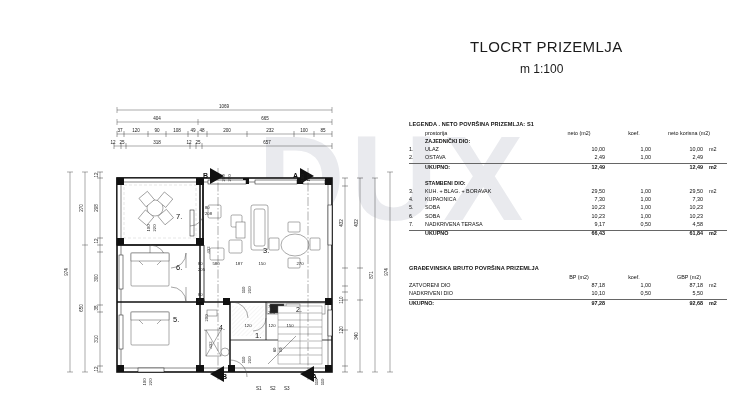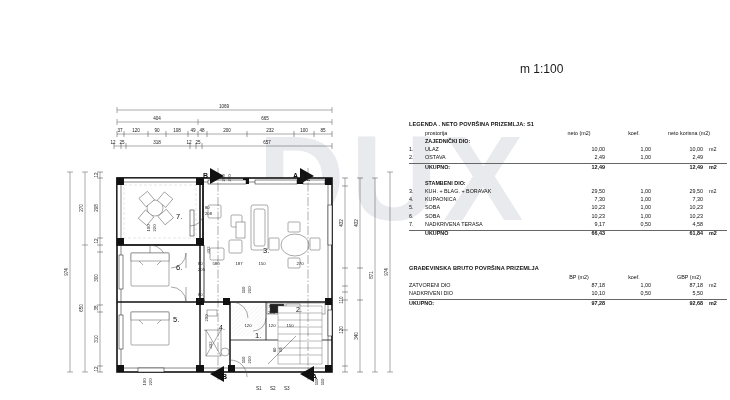--- a/index.html
+++ b/index.html
@@ -36,20 +36,21 @@
   
   #plan{position:absolute;left:0;top:0;}
 </style>
 </head>
 <body>
 
 <div id="root">
 
   <div class="wm wm-dux">DUX</div>
 
+  <div class="title">TLOCRT PRIZEMLJA</div>
   <div class="subtitle">m 1:100</div>
 
   <svg id="plan" width="730" height="400">
     <defs>
       <pattern id="hatchD" width="3" height="3" patternTransform="rotate(45)" patternUnits="userSpaceOnUse">
         <line x1="0" y1="0" x2="0" y2="3" stroke="#b9b9b9" stroke-width=".5"></line>
       </pattern>
     </defs>
 
     <g stroke="#2a2a2a" fill="none" stroke-width="0.4">

